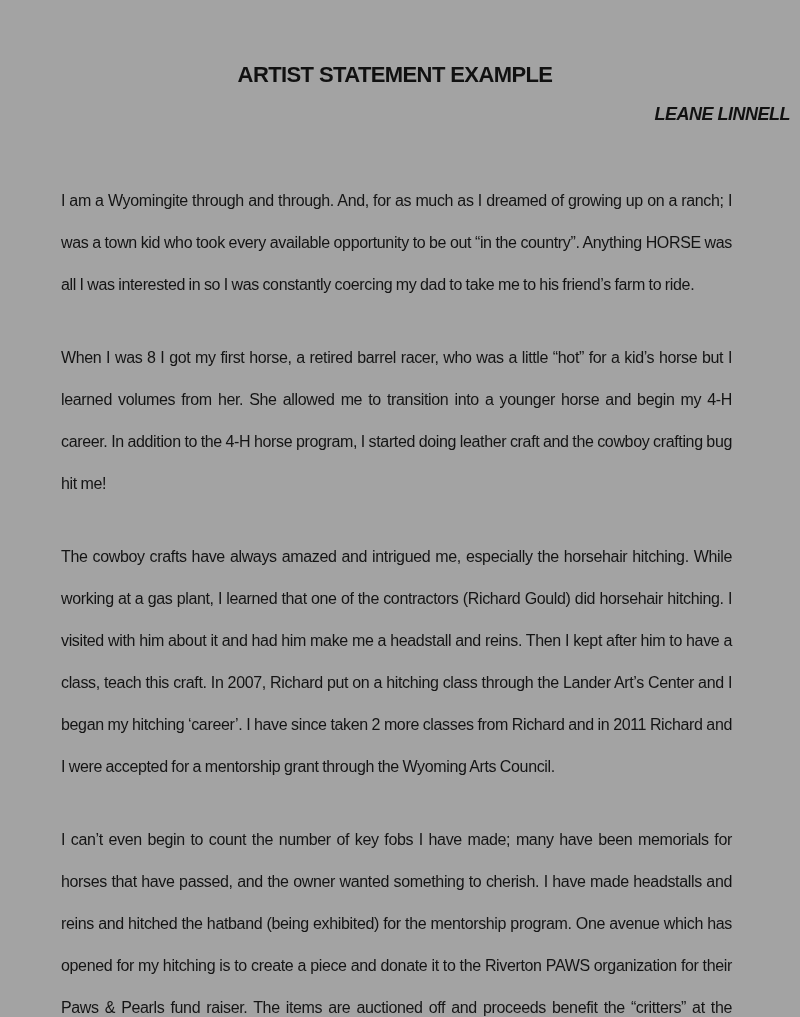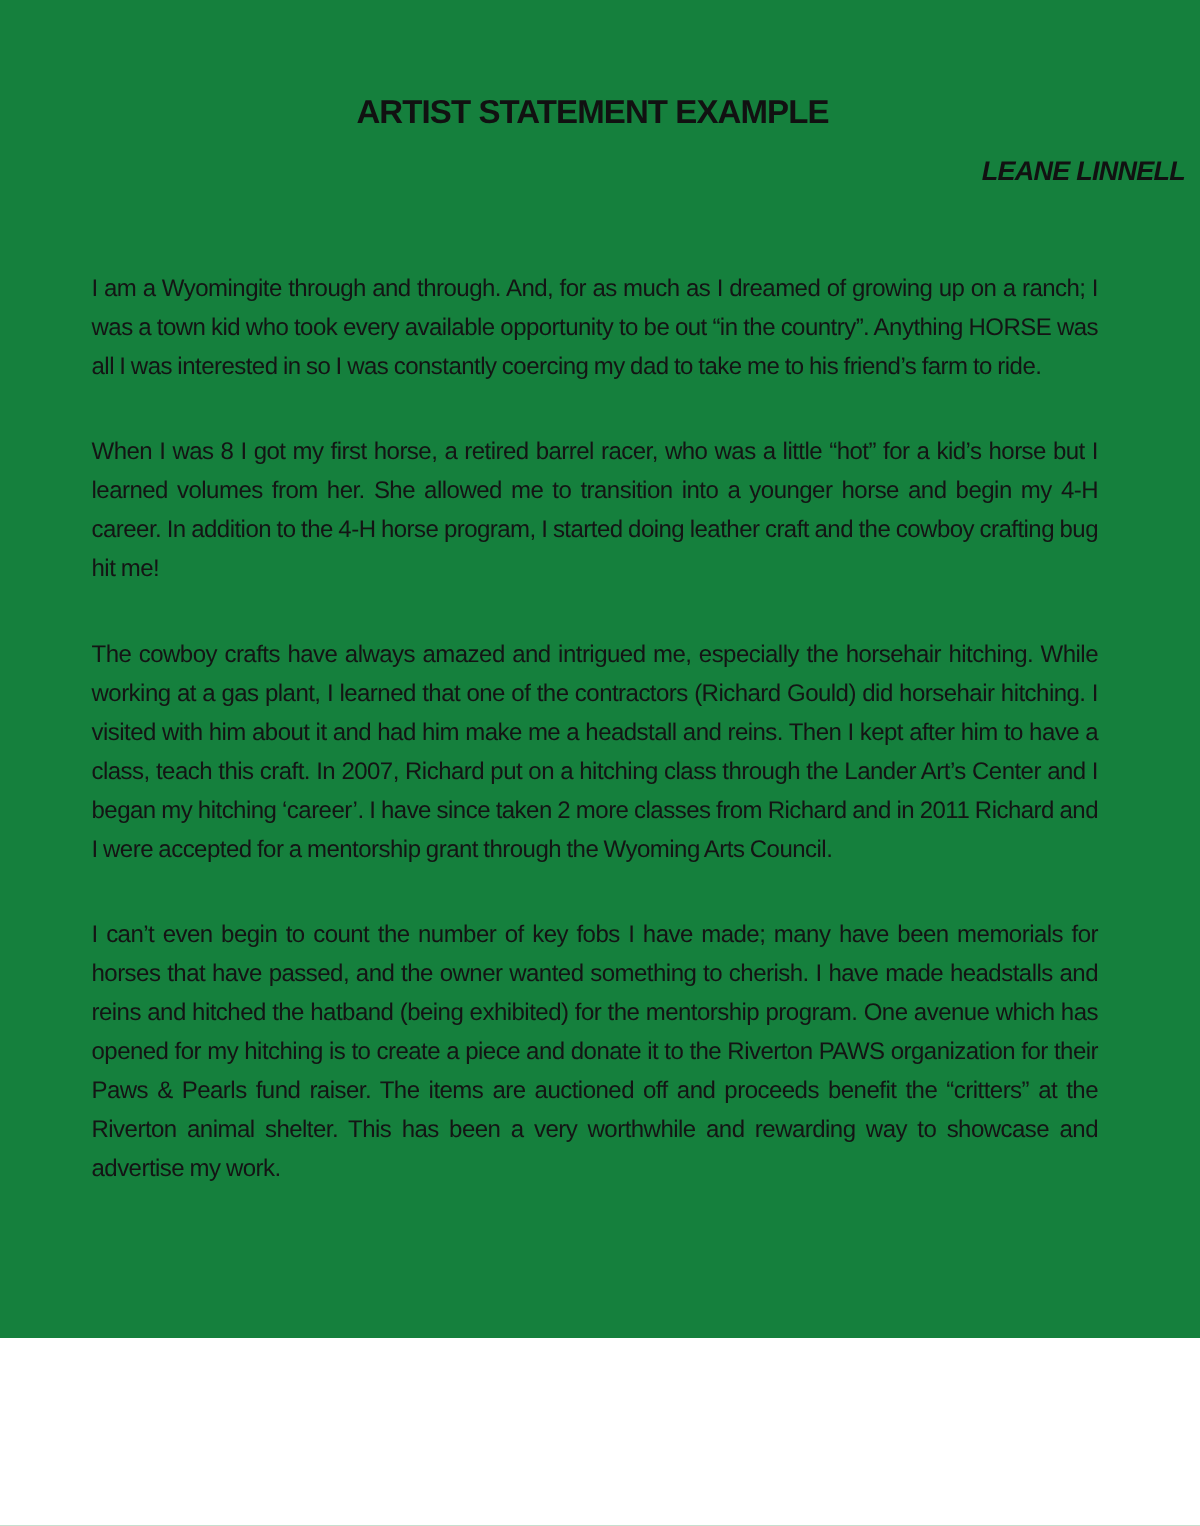--- a/index.html
+++ b/index.html
@@ -13,22 +13,22 @@
       overflow: hidden;
       position: relative;
       font-family: "Liberation Sans", sans-serif;
       color: #111111;
     }
     .page {
       position: absolute;
       left: 0;
       top: 0;
       width: 800px;
-      height: 892px;
-      background: #15803d;
+      height: 1017px;
+      background: #a3a3a3;
     }
     .doc-title {
       position: absolute;
       top: 62px;
       left: 0;
       width: 790px;
       text-align: center;
       font-size: 22px;
       font-weight: bold;
       letter-spacing: -0.6px;
@@ -50,21 +50,21 @@
     }
     .body {
       position: absolute;
       left: 61px;
       top: 180px;
       width: 671px;
     }
     .para {
       margin: 0 0 31px 0;
       font-size: 16px;
-      line-height: 26px;
+      line-height: 42px;
       text-align: justify;
       letter-spacing: -0.35px;
       word-spacing: -0.5px;
       color: #141414;
     }
   </style>
 </head>
 <body>
 
 <div class="page">

